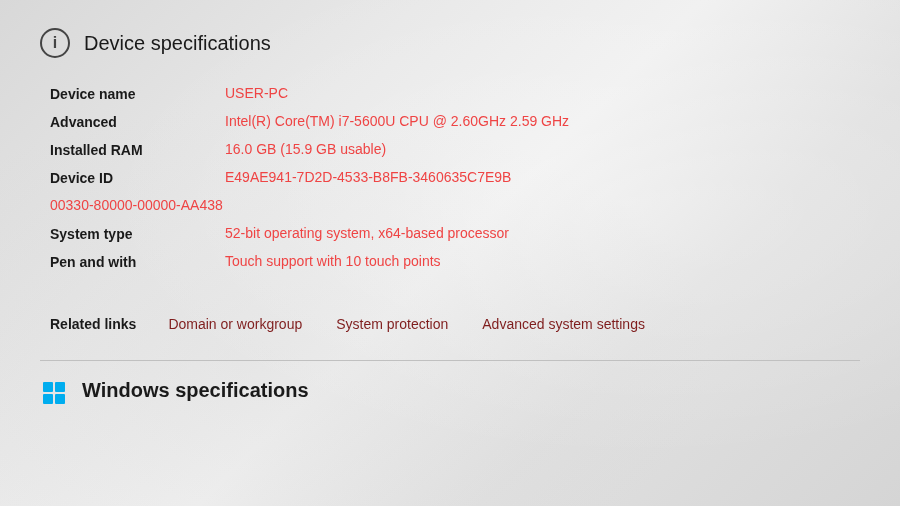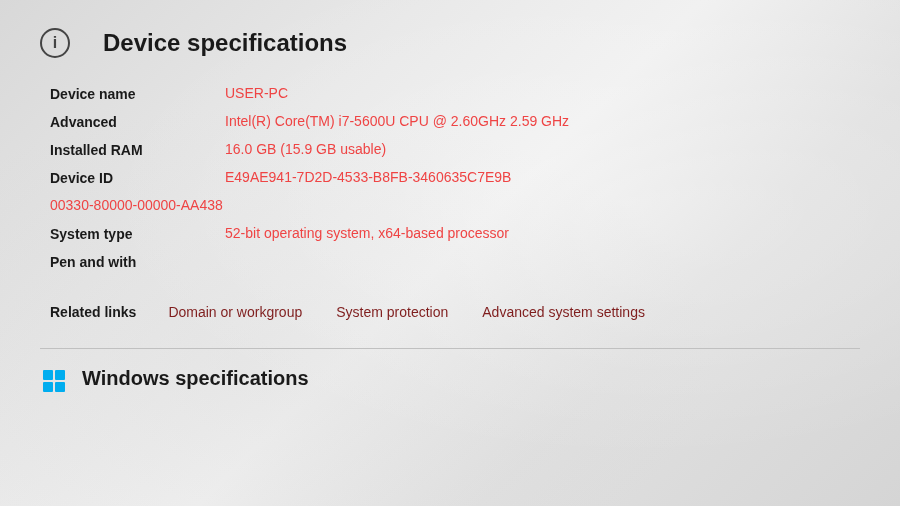--- a/index.html
+++ b/index.html
@@ -49,30 +49,29 @@
       display: flex;
       align-items: center;
       justify-content: center;
       font-size: 16px;
       font-weight: bold;
       color: #444;
       flex-shrink: 0;
     }
 
     .section-title {
-      font-size: 24px;
-      font-weight: 700;
-      color: #1a1a1a;
-      margin-left: 19px;
+      font-size: 20px;
+      font-weight: 400;
+      color: #1a1a1a;
     }
 
     
     .specs-table {
       margin-left: 10px;
-      margin-bottom: 28px;
+      margin-bottom: 40px;
     }
 
     .spec-row {
       display: flex;
       align-items: flex-start;
       padding: 5px 0;
       min-height: 28px;
     }
 
     .spec-label {
@@ -196,20 +195,21 @@
       <span class="spec-value">00330-80000-00000-AA438</span>
     </div>
 
     <div class="spec-row">
       <span class="spec-label">System type</span>
       <span class="spec-value">52-bit operating system, x64-based processor</span>
     </div>
 
     <div class="spec-row">
       <span class="spec-label">Pen and with</span>
+      <span class="spec-value">Touch support with 10 touch points</span>
     </div>
 
   </div>
 
   <div class="related-links">
     <span class="related-links-label">Related links</span>
     <a class="related-link">Domain or workgroup</a>
     <a class="related-link">System protection</a>
     <a class="related-link">Advanced system settings</a>
   </div>

